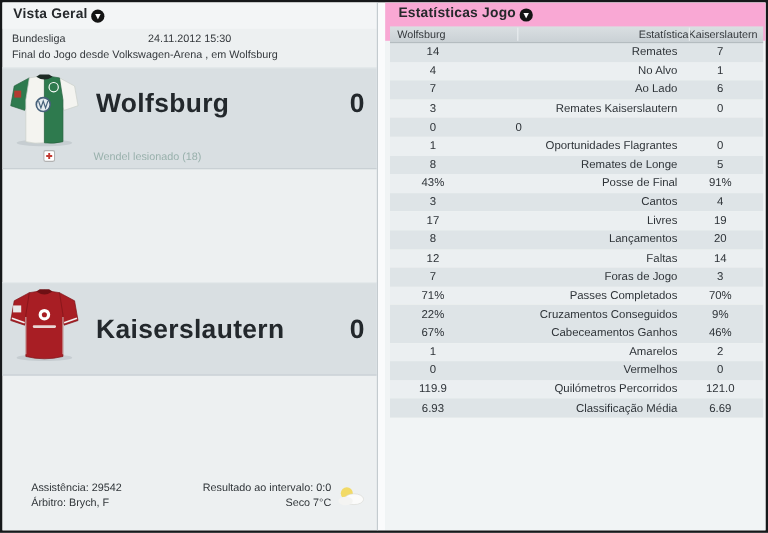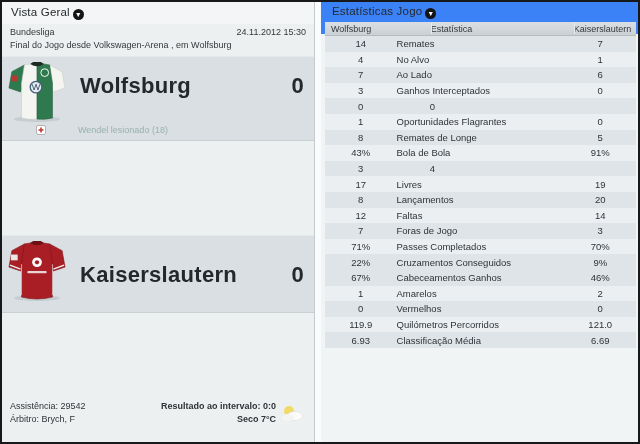--- a/index.html
+++ b/index.html
@@ -7,71 +7,71 @@
   body { font-family:"Liberation Sans", sans-serif; background:#4a4f53; }
 
   .window {
     position:relative; width:640px; height:444px;
     border:2px solid #16181a; background:#edf0f1; overflow:hidden;
   }
 
   
   .left-panel { position:absolute; left:0; top:0; width:312px; height:440px; background:#edf0f1; }
   .panel-title-bar { position:absolute; left:0; top:0; right:0; height:22px; background:#f3f5f6; }
-  .panel-title { position:absolute; left:9px; top:4px; font-size:11.5px; font-weight:normal; color:#26292c; letter-spacing:.2px; }
+  .panel-title { position:absolute; left:9px; top:4px; font-size:11.5px; font-weight:bold; color:#26292c; letter-spacing:.2px; }
   .drop-icon { display:inline-block; vertical-align:-1px; margin-left:3px; width:11px; height:11px; border-radius:50%;
     background:#141414; color:#fff; font-size:8px; line-height:11px; text-align:center; }
 
   .meta-row { position:absolute; left:8px; right:8px; font-size:9px; color:#34383c; }
   .meta-competition { top:25px; }
-  .meta-datetime { top:25px; text-align:right; }
+  .meta-datetime { top:25px; text-align:center; }
   .meta-subtitle { top:38px; }
 
   .team-banner { position:absolute; left:0; right:0; background:#d9dfe2;
     border-top:1px solid #e4e9eb; border-bottom:1px solid #c9d0d4; }
   .banner-home { top:54px; height:85px; }
   .banner-away { top:233px; height:78px; }
   .kit { position:absolute; left:6px; top:2px; width:58px; height:64px; }
   .team-line { position:absolute; left:78px; right:10px; display:flex; justify-content:space-between; align-items:baseline; }
   .banner-home .team-line { top:16px; }
   .banner-away .team-line { top:26px; }
   .team-name, .team-score { font-size:22px; font-weight:bold; color:#23282c; letter-spacing:.3px; }
 
   .injury-row { position:absolute; left:10px; top:68px; display:flex; align-items:center;padding-left:24px; }
   .injury-icon { width:10px; height:10px; margin-right:32px; }
   .injury-text { font-size:9px; color:#99b1ac; }
 
   .footer { position:absolute; left:8px; right:8px; bottom:16px; display:flex; justify-content:space-between; font-size:9px; color:#2f3438; }
-  .footer-left div, .footer-right-text div { line-height:13px; }
+  .footer-left div, .footer-right-text div { line-height:13px;margin-left:16px; }
   .footer-right { display:flex; align-items:center; }
-  .footer-right-text { text-align:right;font-weight:bold; }
+  .footer-right-text { text-align:right; }
   .weather-icon { width:27px; height:20px; margin-left:3px; }
 
   
   .panel-divider { position:absolute; left:312px; top:0; width:7px; height:440px; background:#fafbfc; border-left:1px solid #c4cbcf; }
 
   
   .right-panel { position:absolute; left:319px; top:0; width:317px; height:440px; background:#f1f4f5; }
-  .right-panel .panel-title-bar { background:#3b82f6; height:32px; }
+  .right-panel .panel-title-bar { background:#f9a8d4; height:32px; }
   .right-panel .panel-title { left:11px; top:3px; }
 
   .stats-table { position:absolute; left:4px; top:20px; width:311px; }
   .stats-header { position:relative; display:flex; height:14px; align-items:center;
     background:linear-gradient(#dadfe2,#cad1d5); border-bottom:1px solid #b4bcc0; font-size:9px; color:#34383c; }
   .stats-header .h-home  { width:34%; padding-left:6px; }
-  .stats-header .h-stat  { width:46%; text-align:left; }
+  .stats-header .h-stat  { width:46%; text-align:right; }
   .stats-header .h-away  { width:20%; text-align:right; padding-right:5px; }
   .h-sep { position:absolute; top:1px; bottom:1px; width:1px; background:#e9edef; }
   .h-sep1 { left:34%; } .h-sep2 { left:80%; }
 
   .stat-row { display:flex; height:15.6px; align-items:center; font-size:9.5px; color:#2e3338; }
   .stat-row.dark  { background:#dee4e7; }
   .stat-row.light { background:#ebeff1; }
   .stat-row .c-home { width:23%; text-align:center; }
-  .stat-row .c-stat { flex:1; text-align:left; }
+  .stat-row .c-stat { flex:1; text-align:right; }
   .stat-row .c-away { width:23%; text-align:center; }
 </style>
 </head>
 <body>
 
 <div class="window">
 
   <div class="left-panel">
 
     <div class="panel-title-bar">
@@ -179,44 +179,45 @@
         <span class="c-stat">No Alvo</span>
         <span class="c-away">1</span>
       </div>
           <div class="stat-row dark">
         <span class="c-home">7</span>
         <span class="c-stat">Ao Lado</span>
         <span class="c-away">6</span>
       </div>
           <div class="stat-row light">
         <span class="c-home">3</span>
-        <span class="c-stat">Ganhos Interceptados</span>
+        <span class="c-stat">Remates Kaiserslautern</span>
         <span class="c-away">0</span>
       </div>
           <div class="stat-row dark">
         <span class="c-home">0</span>
         <span class="c-away">0</span>
       </div>
           <div class="stat-row light">
         <span class="c-home">1</span>
         <span class="c-stat">Oportunidades Flagrantes</span>
         <span class="c-away">0</span>
       </div>
           <div class="stat-row dark">
         <span class="c-home">8</span>
         <span class="c-stat">Remates de Longe</span>
         <span class="c-away">5</span>
       </div>
           <div class="stat-row light">
         <span class="c-home">43%</span>
-        <span class="c-stat">Bola de Bola</span>
+        <span class="c-stat">Posse de Final</span>
         <span class="c-away">91%</span>
       </div>
           <div class="stat-row dark">
         <span class="c-home">3</span>
+        <span class="c-stat">Cantos</span>
         <span class="c-away">4</span>
       </div>
           <div class="stat-row light">
         <span class="c-home">17</span>
         <span class="c-stat">Livres</span>
         <span class="c-away">19</span>
       </div>
           <div class="stat-row dark">
         <span class="c-home">8</span>
         <span class="c-stat">Lançamentos</span>

